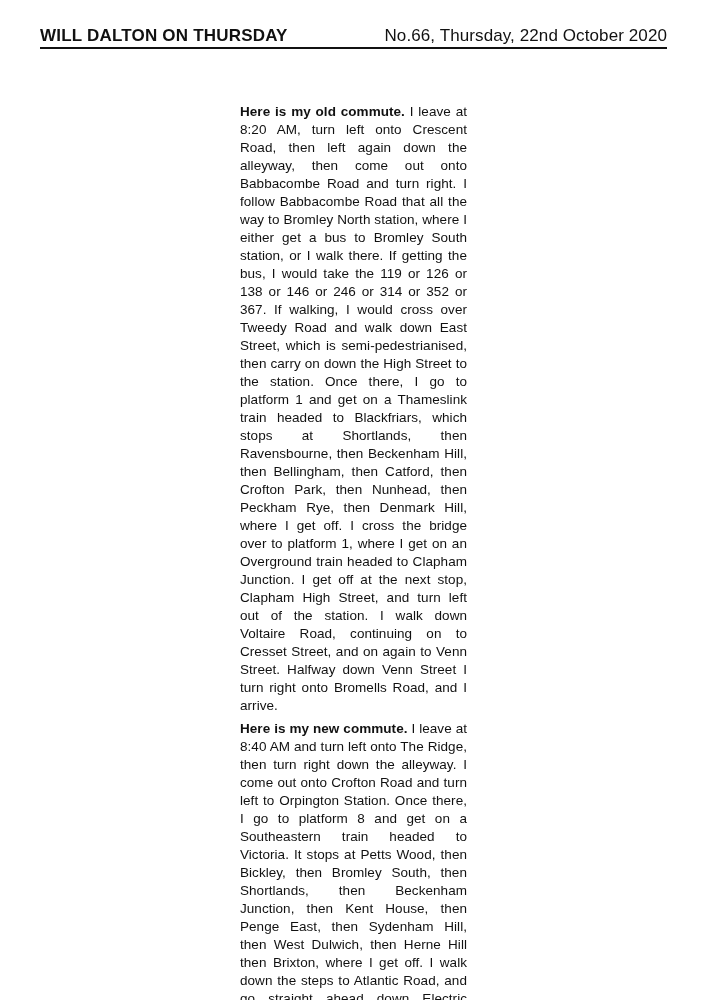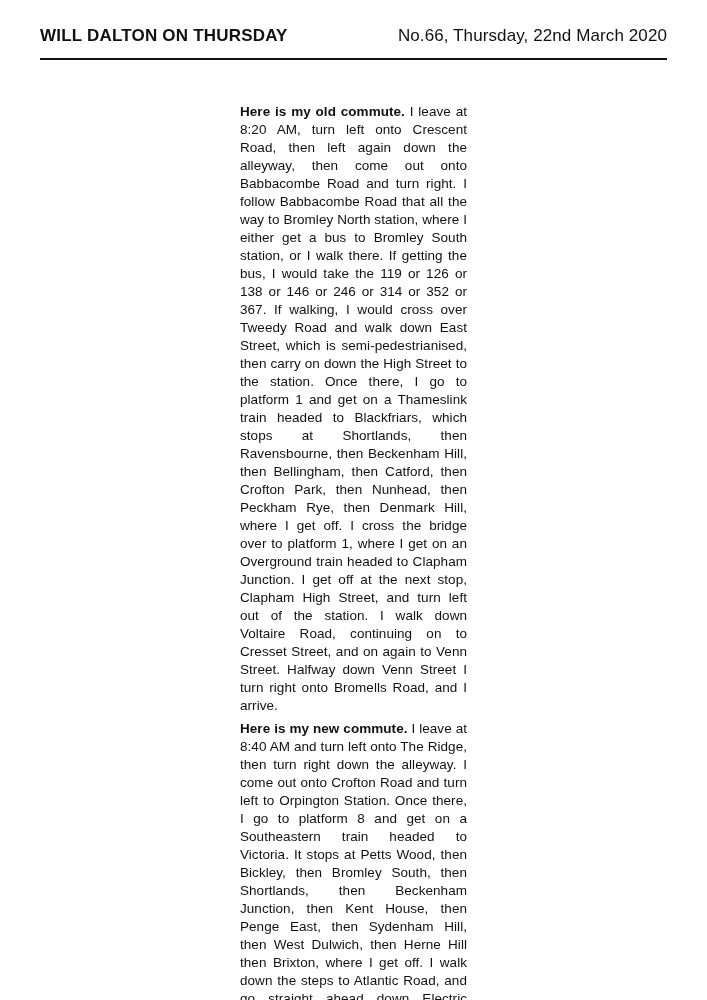--- a/index.html
+++ b/index.html
@@ -16,21 +16,21 @@
   }
   .masthead {
     position: absolute;
     top: 26px;
     left: 40px;
     right: 40px;
     display: flex;
     justify-content: space-between;
     align-items: center;
     border-bottom: 2px solid #111111;
-    padding-bottom: 12px;
+    padding-bottom: 1px;
   }
   .masthead-title {
     font-size: 17px;
     font-weight: 700;
     letter-spacing: 0.2px;
     white-space: nowrap;
   }
   .masthead-issue {
     font-size: 17px;
     font-weight: 400;
@@ -62,21 +62,21 @@
   }
   .lead {
     font-weight: 700;
   }
 </style>
 </head>
 <body>
 
 <header class="masthead">
   <span class="masthead-title">WILL DALTON ON THURSDAY</span>
-  <span class="masthead-issue">No.66, Thursday, 22nd March 2020</span>
+  <span class="masthead-issue">No.66, Thursday, 22nd October 2020</span>
 </header>
 
 <main class="article">
   <div class="article-column">
     <p><strong class="lead">Here is my old commute.</strong><span> I leave at 8:20 AM, turn left onto Crescent Road, then left again down the alleyway, then come out onto Babbacombe Road and turn right. I follow Babbacombe Road that all the way to Bromley North station, where I either get a bus to Bromley South station, or I walk there. If getting the bus, I would take the 119 or 126 or 138 or 146 or 246 or 314 or 352 or 367. If walking, I would cross over Tweedy Road and walk down East Street, which is semi-pedestrianised, then carry on down the High Street to the station. Once there, I go to platform 1 and get on a Thameslink train headed to Blackfriars, which stops at Shortlands, then Ravensbourne, then Beckenham Hill, then Bellingham, then Catford, then Crofton Park, then Nunhead, then Peckham Rye, then Denmark Hill, where I get off. I cross the bridge over to platform 1, where I get on an Overground train headed to Clapham Junction. I get off at the next stop, Clapham High Street, and turn left out of the station. I walk down Voltaire Road, continuing on to Cresset Street, and on again to Venn Street. Halfway down Venn Street I turn right onto Bromells Road, and I arrive.</span></p>
     <p><strong class="lead">Here is my new commute.</strong><span> I leave at 8:40 AM and turn left onto The Ridge, then turn right down the alleyway. I come out onto Crofton Road and turn left to Orpington Station. Once there, I go to platform 8 and get on a Southeastern train headed to Victoria. It stops at Petts Wood, then Bickley, then Bromley South, then Shortlands, then Beckenham Junction, then Kent House, then Penge East, then Sydenham Hill, then West Dulwich, then Herne Hill then Brixton, where I get off. I walk down the steps to Atlantic Road, and go straight ahead down Electric Lane. When I reach Coldharbour Lane I turn right and walk across the junction to Acre Lane. I follow Acre Lane then turn right down Clapham Park Road. When I reach Clapham High Street I cross over and walk down Venn Street, which is pedestrainesd, then turn left onto Bromells Road, and I arrive.</span></p>
   </div>
 </main>
 
 </body></html>

